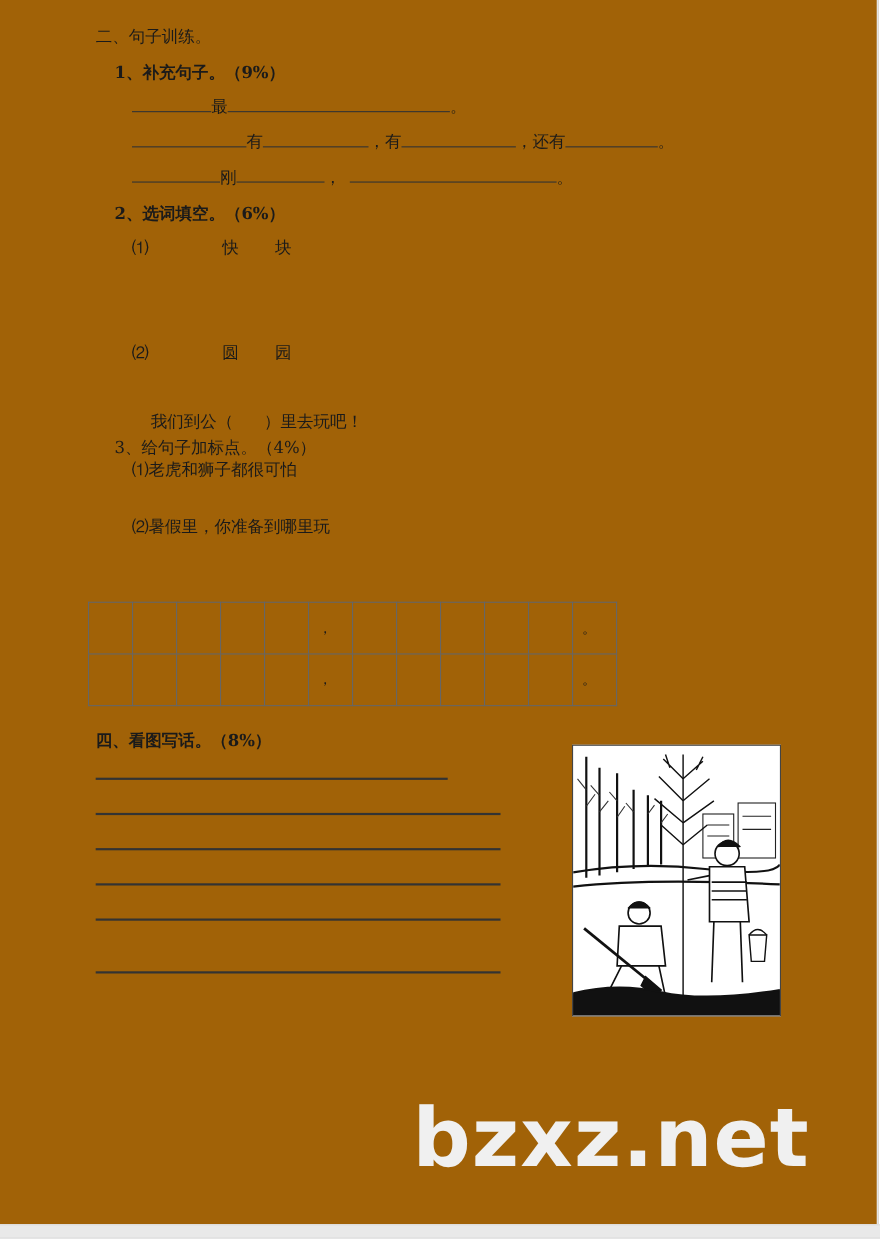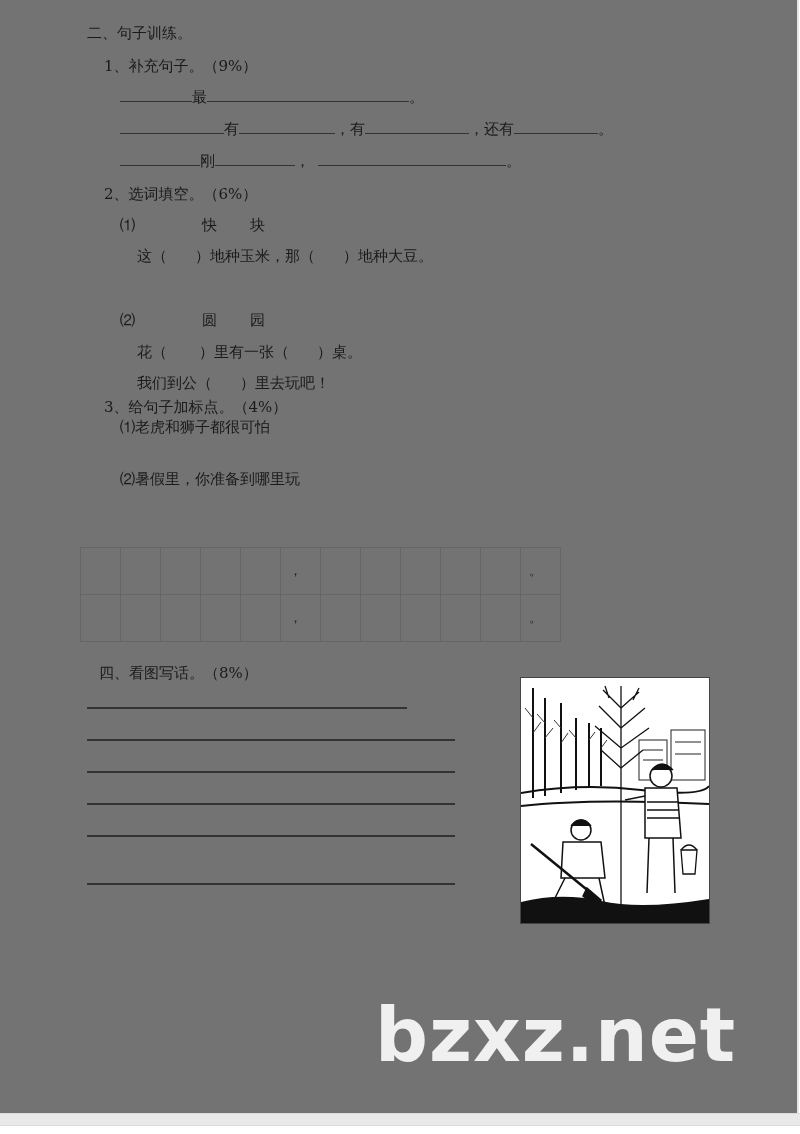--- a/index.html
+++ b/index.html
@@ -4,29 +4,29 @@
 <style>
   html, body { margin: 0; padding: 0; }
   body {
     width: 800px; height: 1134px; position: relative; overflow: hidden;
     background: #ffffff;
     font-family: "DejaVu Serif", "Liberation Serif", serif;
     color: #1a1a1a;
   }
   .page {
     position: absolute; left: 0; top: 0; width: 797px; height: 1113px;
-    background: #737373; border-right: 2px solid #e6e6e6;
+    background: #a16207; border-right: 2px solid #e6e6e6;
   }
   .bottom-bar {
     position: absolute; left: 0; top: 1113px; width: 800px; height: 11px;
     background: #e9e9e9; border-top: 1px solid #dcdcdc; border-bottom: 1px solid #dcdcdc;
   }
   .abs { position: absolute; white-space: nowrap; }
   .t { font-size: 15px; line-height: 18px; }
-  .bold { font-weight: normal; }
+  .bold { font-weight: bold; }
   .blank { display: inline-block; border-bottom: 1.5px solid #333; height: 14px; vertical-align: baseline; }
   .grid {
     position: absolute; left: 80px; top: 547px;
     border-collapse: collapse;
   }
   .grid td {
     width: 39px; height: 46px; border: 1.5px solid #666; padding: 0;
     font-size: 13px; text-align: left; vertical-align: middle;
   }
   .grid td span { display: inline-block; padding-left: 8px; }
@@ -61,31 +61,25 @@
   <div class="abs t" style="left:120px; top:151px;">
     <span class="blank" style="width:80px;"></span><span>刚</span><span class="blank" style="width:80px;"></span><span>，</span><span style="display:inline-block;width:8px;"></span><span class="blank" style="width:188px;"></span><span>。</span>
   </div>
 
   <div class="abs t bold" style="left:104px; top:185px;">2、选词填空。（6%）</div>
 
   <div class="abs t" style="left:120px; top:216px;">⑴</div>
   <div class="abs t" style="left:202px; top:216px;">快</div>
   <div class="abs t" style="left:250px; top:216px;">块</div>
 
-  <div class="abs t" style="left:137px; top:247px;">
-    <span>这（</span><span style="display:inline-block;width:28px;"></span><span>）地种玉米，那（</span><span style="display:inline-block;width:28px;"></span><span>）地种大豆。</span>
-  </div>
 
   <div class="abs t" style="left:120px; top:311px;">⑵</div>
   <div class="abs t" style="left:202px; top:311px;">圆</div>
   <div class="abs t" style="left:250px; top:311px;">园</div>
 
-  <div class="abs t" style="left:137px; top:343px;">
-    <span>花（</span><span style="display:inline-block;width:32px;"></span><span>）里有一张（</span><span style="display:inline-block;width:28px;"></span><span>）桌。</span>
-  </div>
   <div class="abs t" style="left:137px; top:374px;">
     <span>我们到公（</span><span style="display:inline-block;width:28px;"></span><span>）里去玩吧！</span>
   </div>
 
   <div class="abs t" style="left:104px; top:398px;">3、给句子加标点。（4%）</div>
   <div class="abs t" style="left:120px; top:418px;">⑴老虎和狮子都很可怕</div>
   <div class="abs t" style="left:120px; top:470px;">⑵暑假里，你准备到哪里玩</div>
 
 
   <table class="grid">
@@ -114,21 +108,21 @@
       <td><span></span></td>
       <td><span></span></td>
       <td><span></span></td>
       <td><span></span></td>
       <td><span></span></td>
       <td><span>。</span></td>
     </tr>
   </tbody>
     </table>
 
-  <div class="abs t bold" style="left:87px; top:664px;margin-left:12px;">四、看图写话。（8%）</div>
+  <div class="abs t bold" style="left:87px; top:664px;">四、看图写话。（8%）</div>
 
   <div class="wline" style="top:707px; width:320px;"></div>
   <div class="wline" style="top:739px; width:368px;"></div>
   <div class="wline" style="top:771px; width:368px;"></div>
   <div class="wline" style="top:803px; width:368px;"></div>
   <div class="wline" style="top:835px; width:368px;"></div>
   <div class="wline" style="top:883px; width:368px;"></div>
 
   <div class="pic">
     <svg width="188" height="245" viewBox="0 0 188 245">

